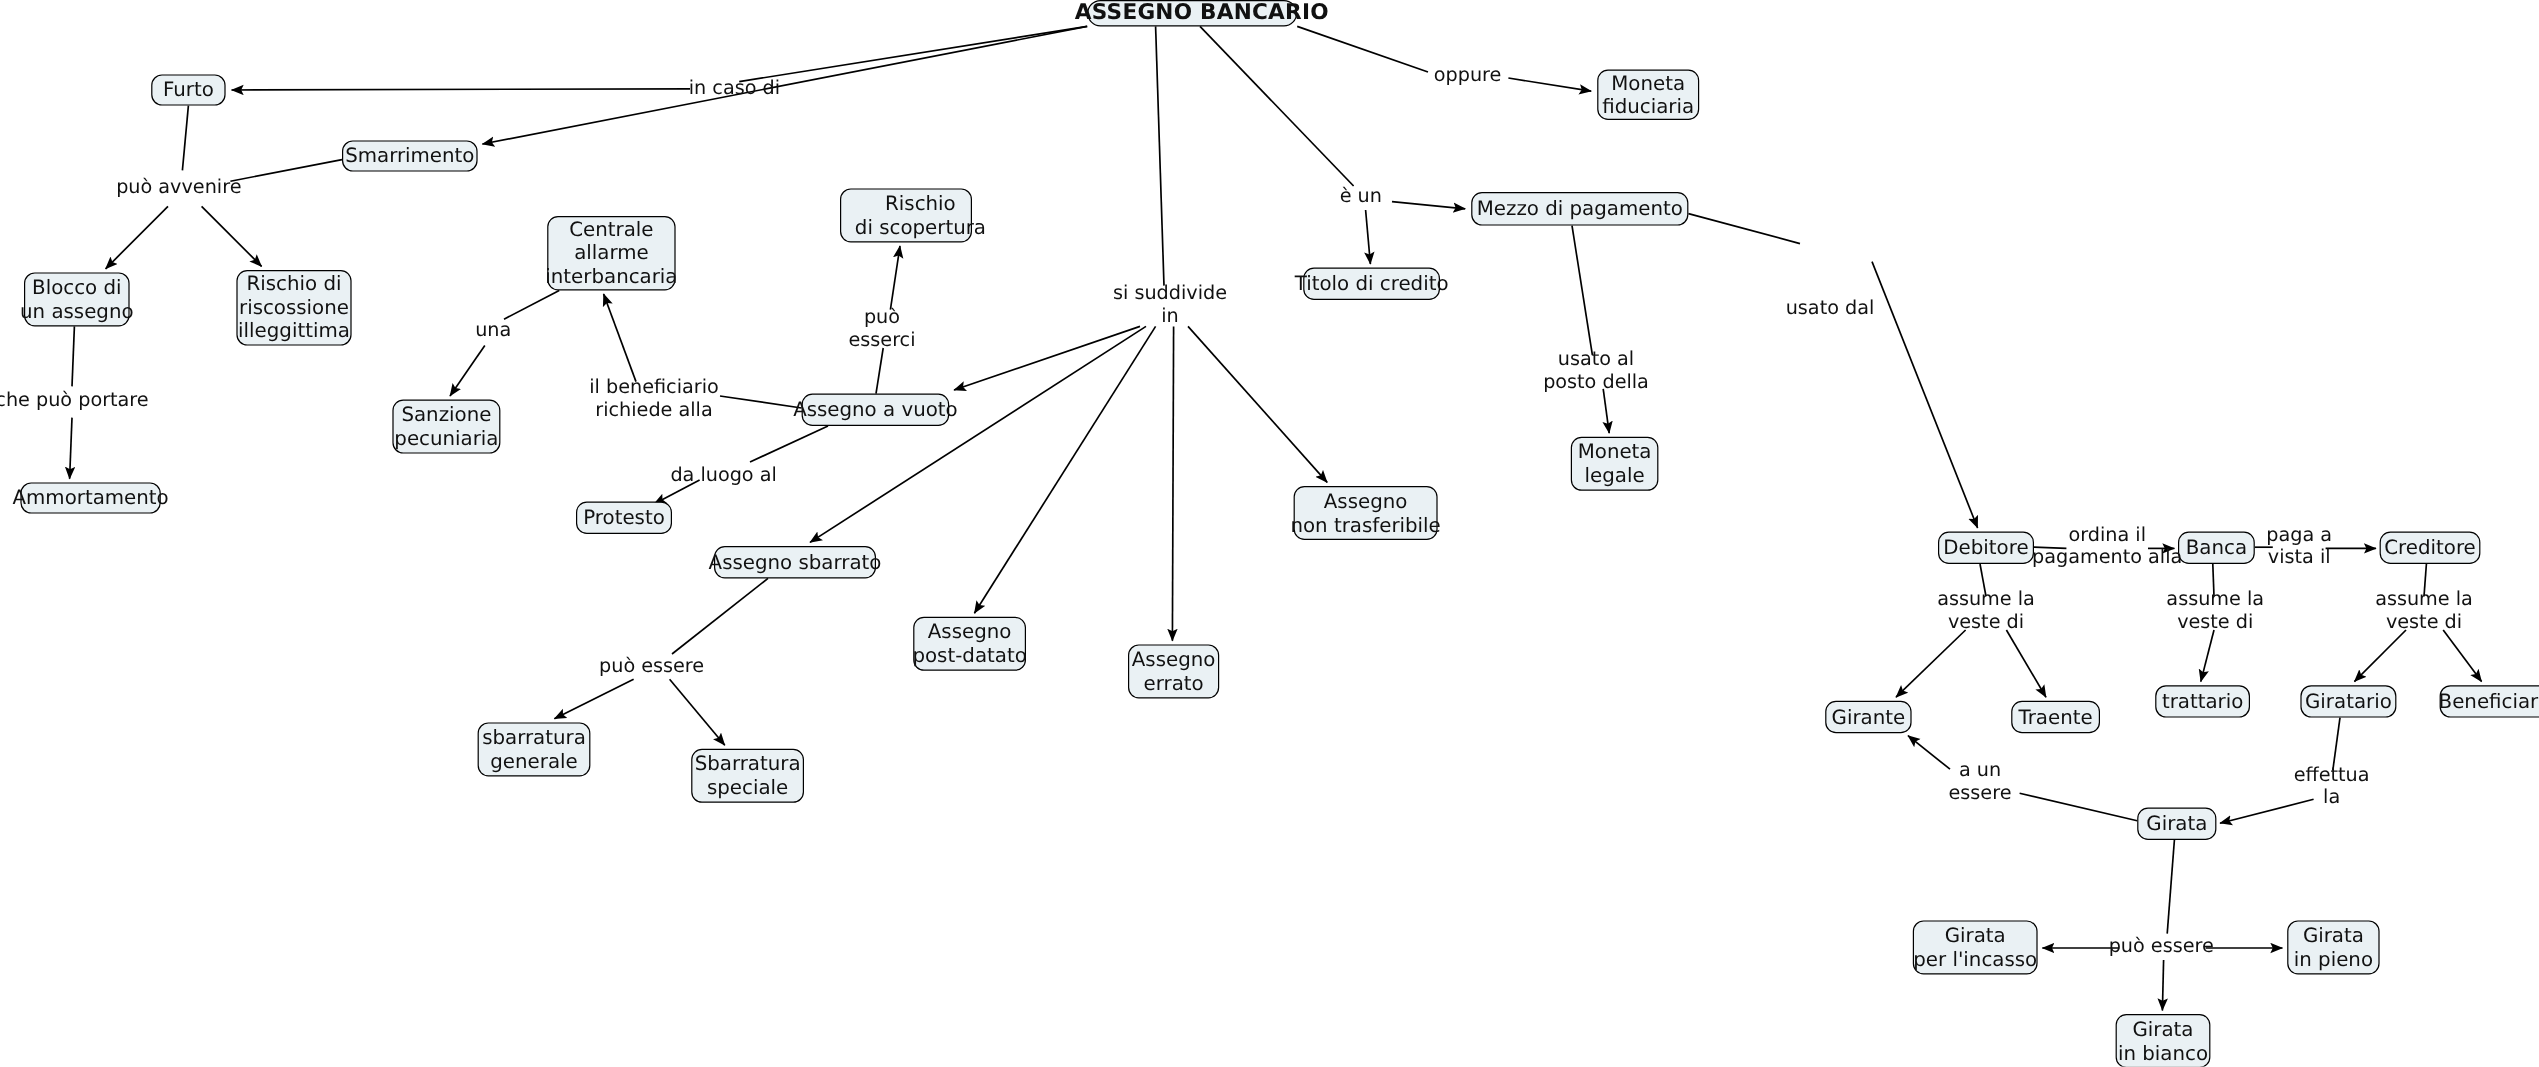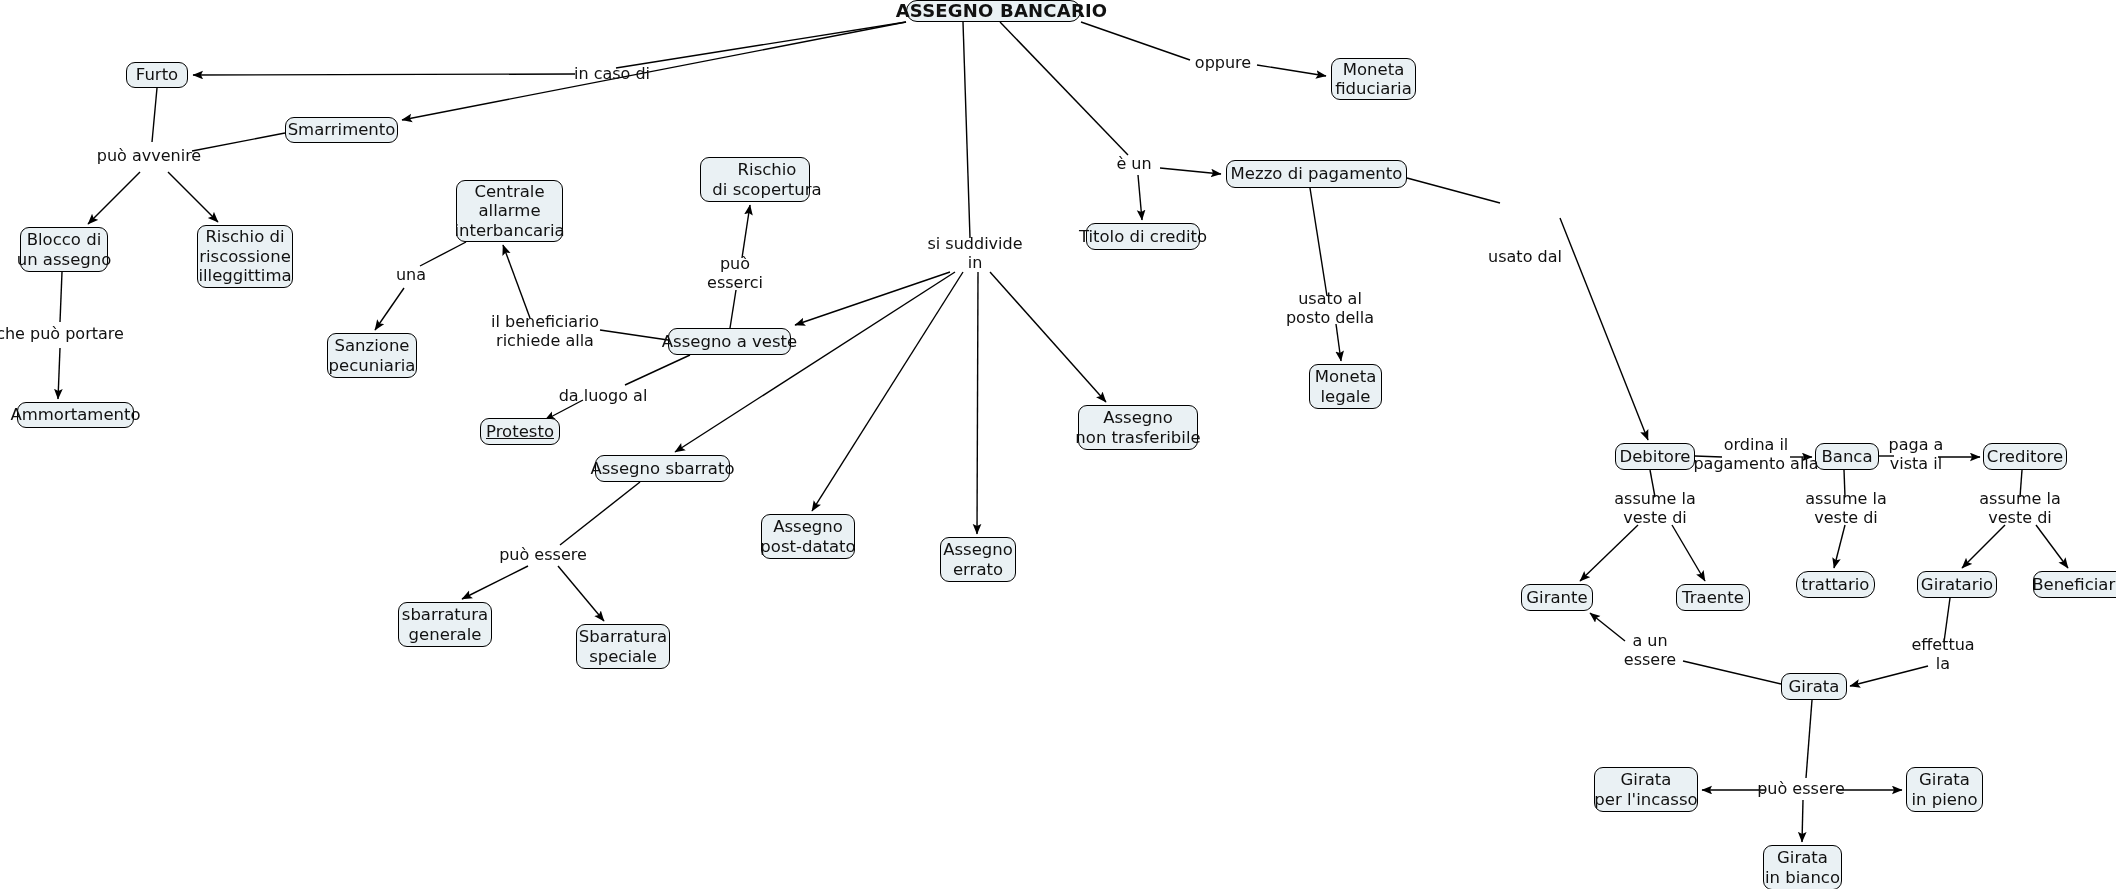--- a/index.html
+++ b/index.html
@@ -138,34 +138,34 @@
 interbancaria</div>
       <div class="node" style="left: 1226px; top: 160px; width: 181px; height: 28px;">Mezzo di pagamento</div>
       <div class="node" style="left: 1086px; top: 223px; width: 114px; height: 27px;">Titolo di credito</div>
       <div class="node" style="left: 20px; top: 227px; width: 88px; height: 45px;">Blocco di
 un assegno</div>
       <div class="node" style="left: 197px; top: 225px; width: 96px; height: 63px;">Rischio di
 riscossione
 illeggittima</div>
       <div class="node" style="left: 327px; top: 333px; width: 90px; height: 45px;">Sanzione
 pecuniaria</div>
-      <div class="node" style="left: 668px; top: 328px; width: 123px; height: 27px;">Assegno a veste</div>
+      <div class="node" style="left: 668px; top: 328px; width: 123px; height: 27px;">Assegno a vuoto</div>
       <div class="node" style="left: 1309px; top: 364px; width: 73px; height: 45px;">Moneta
 legale</div>
       <div class="node" style="left: 1078px; top: 405px; width: 120px; height: 45px;">Assegno
 non trasferibile</div>
       <div class="node" style="left: 17px; top: 402px; width: 117px; height: 26px;">Ammortamento</div>
-      <div class="node" style="left: 480px; top: 418px; width: 80px; height: 27px; text-decoration: underline;">Protesto</div>
+      <div class="node" style="left: 480px; top: 418px; width: 80px; height: 27px;">Protesto</div>
       <div class="node" style="left: 1615px; top: 443px; width: 80px; height: 27px;">Debitore</div>
       <div class="node" style="left: 1815px; top: 443px; width: 64px; height: 27px;">Banca</div>
       <div class="node" style="left: 1983px; top: 443px; width: 84px; height: 27px;">Creditore</div>
       <div class="node" style="left: 595px; top: 455px; width: 135px; height: 27px;">Assegno sbarrato</div>
       <div class="node" style="left: 761px; top: 514px; width: 94px; height: 45px;">Assegno
 post-datato</div>
-      <div class="node" style="left: 1796px; top: 571px; width: 79px; height: 27px; border-radius: 12px;">trattario</div>
+      <div class="node" style="left: 1796px; top: 571px; width: 79px; height: 27px;">trattario</div>
       <div class="node" style="left: 940px; top: 537px; width: 76px; height: 45px;">Assegno
 errato</div>
       <div class="node" style="left: 1521px; top: 584px; width: 72px; height: 27px;">Girante</div>
       <div class="node" style="left: 1676px; top: 584px; width: 74px; height: 27px;">Traente</div>
       <div class="node" style="left: 1917px; top: 571px; width: 80px; height: 27px;">Giratario</div>
       <div class="node" style="left: 2033px; top: 571px; width: 96px; height: 27px;">Beneficiario</div>
       <div class="node" style="left: 398px; top: 602px; width: 94px; height: 45px;">sbarratura
 generale</div>
       <div class="node" style="left: 576px; top: 624px; width: 94px; height: 45px;">Sbarratura
 speciale</div>

